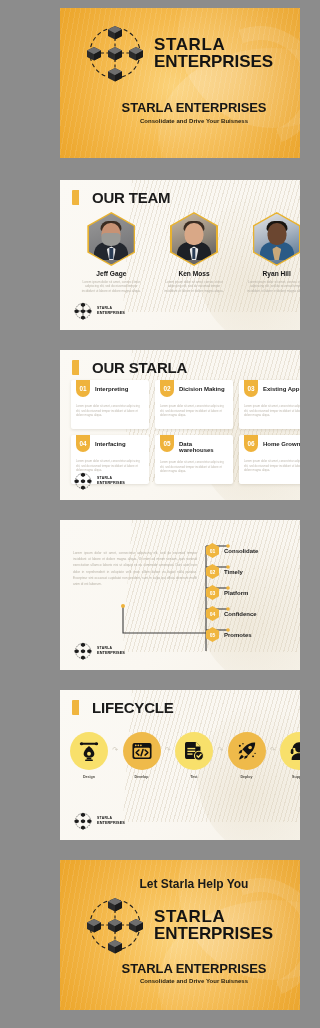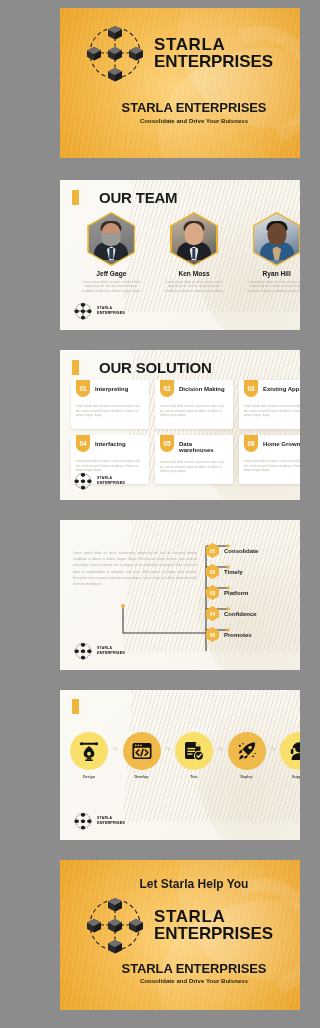--- a/index.html
+++ b/index.html
@@ -55,21 +55,21 @@
       rgba(196,182,156,.30) 0 1px, rgba(255,255,255,0) 1px 4px);
     transform:skewX(-4deg);
   }
   .white-bg::after{
     content:""; position:absolute; right:-30px; top:10px;
     width:160px; height:160px; border-radius:50%;
     background:radial-gradient(circle at 30% 60%, rgba(225,214,190,.38), rgba(255,255,255,0) 64%);
   }
 
   
-  .head{ position:absolute; left:12px; top:9px; display:flex; align-items:center; gap:20px; z-index:5; }
+  .head{ position:absolute; left:12px; top:9px; display:flex; align-items:center; gap:13px; z-index:5; }
   .head-tab{ width:7px; height:15px; background:#F0B53E; border-radius:1px 0 0 1px; }
   .head-txt{ font-size:15px; font-weight:bold; color:#1b1b1b; letter-spacing:-.2px; }
 
   
   .footer-logo{ position:absolute; left:13px; bottom:9px; display:flex; align-items:center; gap:4px; z-index:6; }
   .fl-mark{ width:20px; height:20px; position:relative; }
   .fl-txt{ line-height:1.05; }
   .fl-txt .l1{ font-size:3.4px; font-weight:bold; color:#111; letter-spacing:.3px; }
   .fl-txt .l2{ font-size:3.8px; font-weight:bold; color:#111; letter-spacing:.1px; }
   .pagedot{
@@ -317,21 +317,21 @@
     <div class="pagedot">
         <i></i>
       </div>
   </section>
 
   <section class="slide s-prob">
     <div class="white-bg"></div>
 
     <div class="head">
       <div class="head-tab"></div>
-      <div class="head-txt">OUR SOLUTION</div>
+      <div class="head-txt">OUR STARLA</div>
     </div>
 
     <div class="prob-grid">
       <div class="pcard">
         <div class="pc-top">
           <div class="pnum">01</div>
           <div class="ptitle">Interpreting</div>
         </div>
         <div class="pdesc">Lorem ipsum dolor sit amet, consectetur adip iscing elit, sed do eiusmod tempor incididunt ut labore et dolore magna aliqua.</div>
       </div>
@@ -461,20 +461,21 @@
     <div class="pagedot">
         <i></i>
       </div>
   </section>
 
   <section class="slide s-life">
     <div class="white-bg"></div>
 
     <div class="head">
       <div class="head-tab"></div>
+      <div class="head-txt">LIFECYCLE</div>
     </div>
 
     <div class="life-row">
       <div class="life-step">
         <div class="life-circ c-light">
           <svg class="ic" width="22" height="22" viewBox="0 0 24 24">
             <rect x="2" y="3" width="20" height="2.2" rx="1" fill="#121212"></rect>
             <circle cx="4" cy="4.1" r="1.7" fill="#121212"></circle>
             <circle cx="20" cy="4.1" r="1.7" fill="#121212"></circle>
             <path d="M12 6.5 C7.6 10 6.2 13 6.2 15.2 C6.2 17.7 8.7 19.4 12 19.4 C15.3 19.4 17.8 17.7 17.8 15.2 C17.8 13 16.4 10 12 6.5 Z" fill="#121212"></path>

